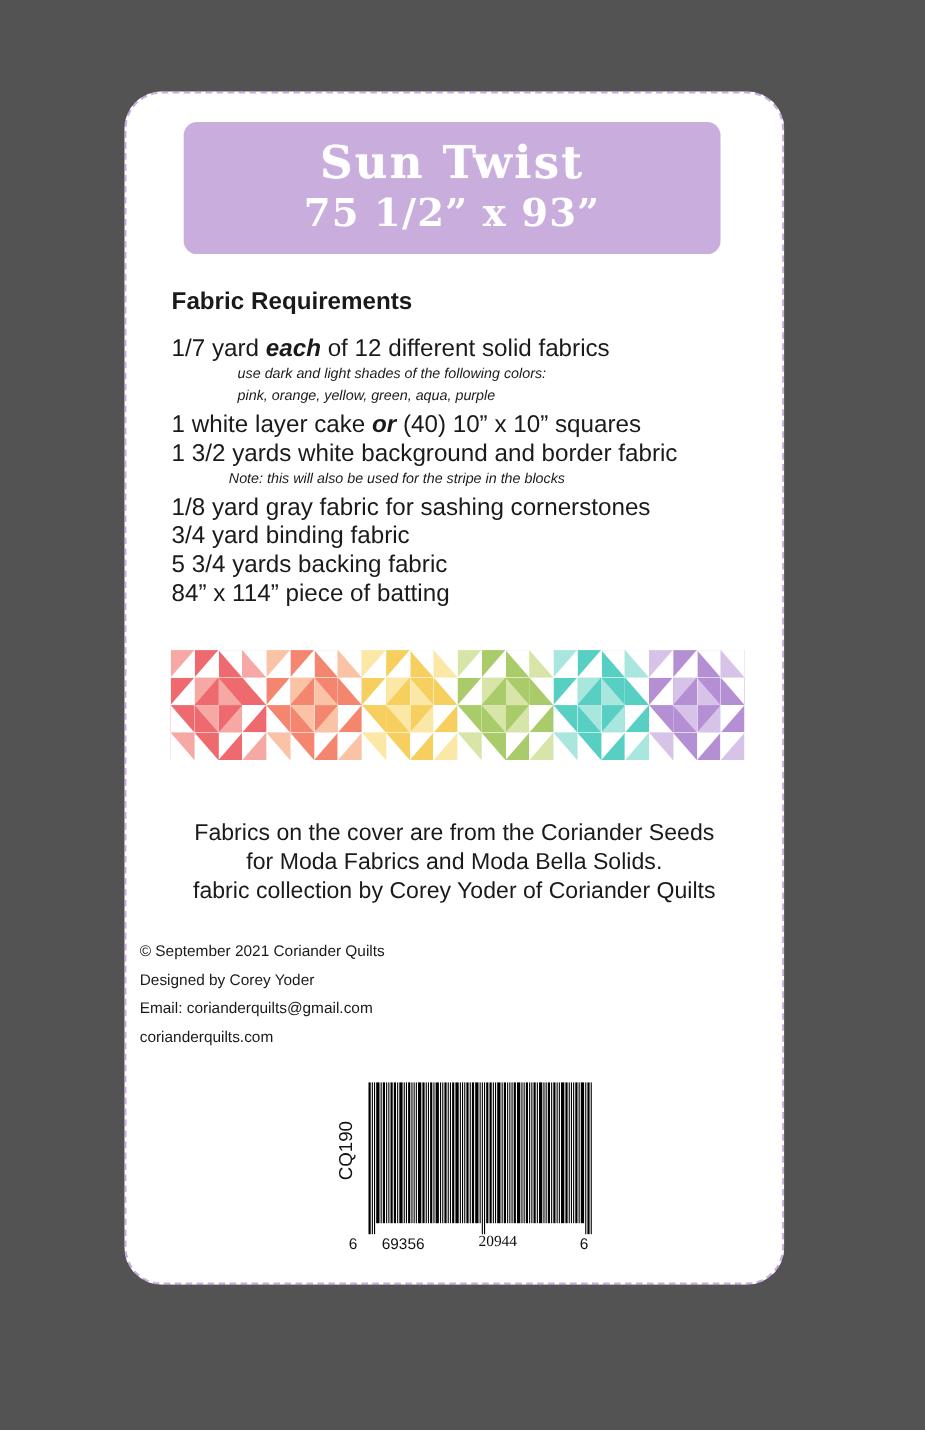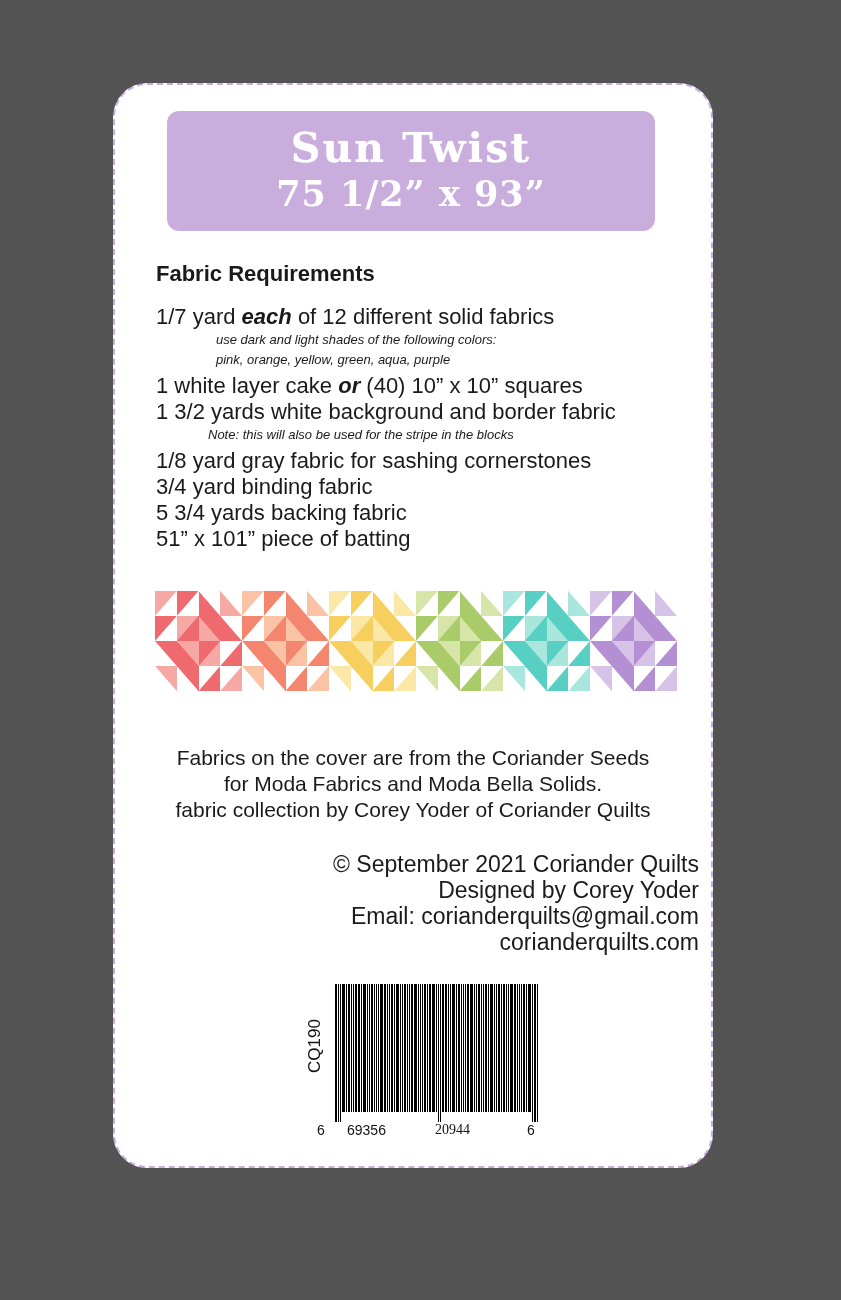--- a/index.html
+++ b/index.html
@@ -139,22 +139,22 @@
     text-align: center;
     font-size: 21px;
     line-height: 26px;
     color: #1a1a1a;
   }
   .copyright {
     position: absolute;
     left: 0;
     top: 754px;
     width: 100%;
-    text-align: right;
-    font-size: 23px;
+    text-align: left;
+    font-size: 14px;
     line-height: 26px;
     color: #1a1a1a;
   }
 
   
   .barcode-area {
     position: absolute;
     left: 170px;
     top: 887px;
     width: 260px;
@@ -214,21 +214,21 @@
       <div class="gap-2"></div>
       <div class="req-line">
         <span>1 white layer cake </span><span class="em-bold-italic">or</span><span> (40) 10” x 10” squares</span>
       </div>
       <div class="req-line">1 3/2 yards white background and border fabric</div>
       <div class="req-sub narrow">Note: this will also be used for the stripe in the blocks</div>
       <div class="gap-2"></div>
       <div class="req-line">1/8 yard gray fabric for sashing cornerstones</div>
       <div class="req-line">3/4 yard binding fabric</div>
       <div class="req-line">5 3/4 yards backing fabric</div>
-      <div class="req-line">51” x 101” piece of batting</div>
+      <div class="req-line">84” x 114” piece of batting</div>
     </div>
 
     <div class="quilt-strip" id="quilt-strip">
         <div class="block">
           <div class="cell">
             <div class="tri full" style="background: rgb(255, 255, 255);"></div>
             <div class="tri tl" style="background: rgb(246, 169, 164);"></div>
           </div>
           <div class="cell">
             <div class="tri full" style="background: rgb(255, 255, 255);"></div>

